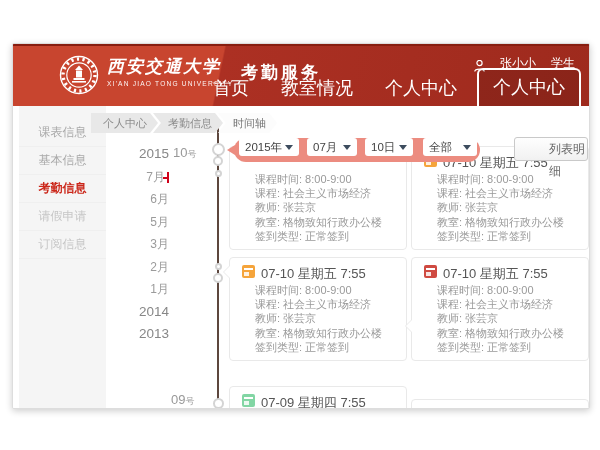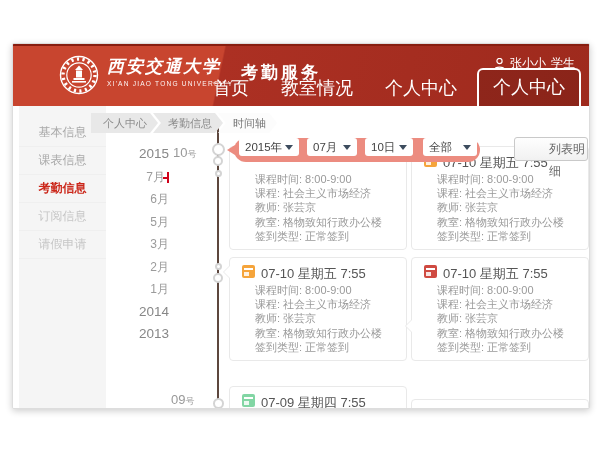--- a/index.html
+++ b/index.html
@@ -8,21 +8,21 @@
     border:1px solid #ddd;border-radius:2px;box-shadow:0 2px 7px rgba(0,0,0,.2);overflow:hidden;}
   
   header{position:relative;height:62px;
     background:linear-gradient(102deg,#c8452f 0%,#c8452f 36%,#ac3023 36.3%,#9e2a1d 100%);}
   header::before{content:"";position:absolute;top:0;left:0;right:0;height:2px;background:#871e10;}
   .logo{position:absolute;left:46px;top:11px;width:40px;height:40px;}
   .uni{position:absolute;left:94px;top:9px;color:#fff;}
   .uni-cn{font-family:"DejaVu Serif",serif;font-style:italic;font-weight:bold;font-size:17px;letter-spacing:2px;line-height:26px;}
   .uni-en{font-size:6.6px;letter-spacing:1.2px;margin-top:1px;opacity:.95;}
   .app-title{position:absolute;left:228px;top:17px;color:#fff;font-size:17px;font-weight:bold;letter-spacing:3px;}
-  .user{position:absolute;right:14px;top:11px;color:#fff;font-size:12px;display:flex;gap:5px;align-items:center;}
+  .user{position:absolute;right:14px;top:11px;color:#fff;font-size:12px;display:flex;gap:15px;align-items:flex-end;}
   nav{position:absolute;right:8px;bottom:0;display:flex;align-items:flex-end;color:#fff;font-size:18px;}
   .nav-item{padding:6px 12px;cursor:pointer;margin-left:8px;}
   .nav-item.active{border:2px solid #fff;border-bottom:none;border-radius:6px 6px 0 0;
     background:rgba(0,0,0,.12);padding:5px 14px 7px;}
   
   .app-body{position:absolute;top:62px;left:0;right:0;bottom:0;background:#fff;}
   aside{position:absolute;left:6px;top:0;bottom:0;width:87px;background:#f5f5f5;padding-top:13px;box-sizing:border-box;}
   .side-item{height:27px;line-height:27px;text-align:center;font-size:12px;color:#a9a9a9;cursor:pointer;border-bottom:1px solid #efefef;}
   .side-item:nth-child(n+4){color:#c6c6c6;}
   .side-item.active{color:#cb271a;font-weight:bold;}
@@ -100,25 +100,25 @@
       <span class="nav-item">首页</span>
       <span class="nav-item">教室情况</span>
       <span class="nav-item">个人中心</span>
       <span class="nav-item active">个人中心</span>
     </nav>
   </header>
 
   <div class="app-body" id="app-body">
 
     <aside>
+      <div class="side-item">课表信息</div>
       <div class="side-item">基本信息</div>
-      <div class="side-item">课表信息</div>
       <div class="side-item active">考勤信息</div>
+      <div class="side-item">请假申请</div>
       <div class="side-item">订阅信息</div>
-      <div class="side-item">请假申请</div>
     </aside>
 
     <div class="breadcrumb">
       <span class="crumb">个人中心</span>
       <span class="crumb">考勤信息</span>
       <span class="crumb current">时间轴</span>
     </div>
 
     <div class="months" id="months">
         <div class="month-item year">2015</div>

